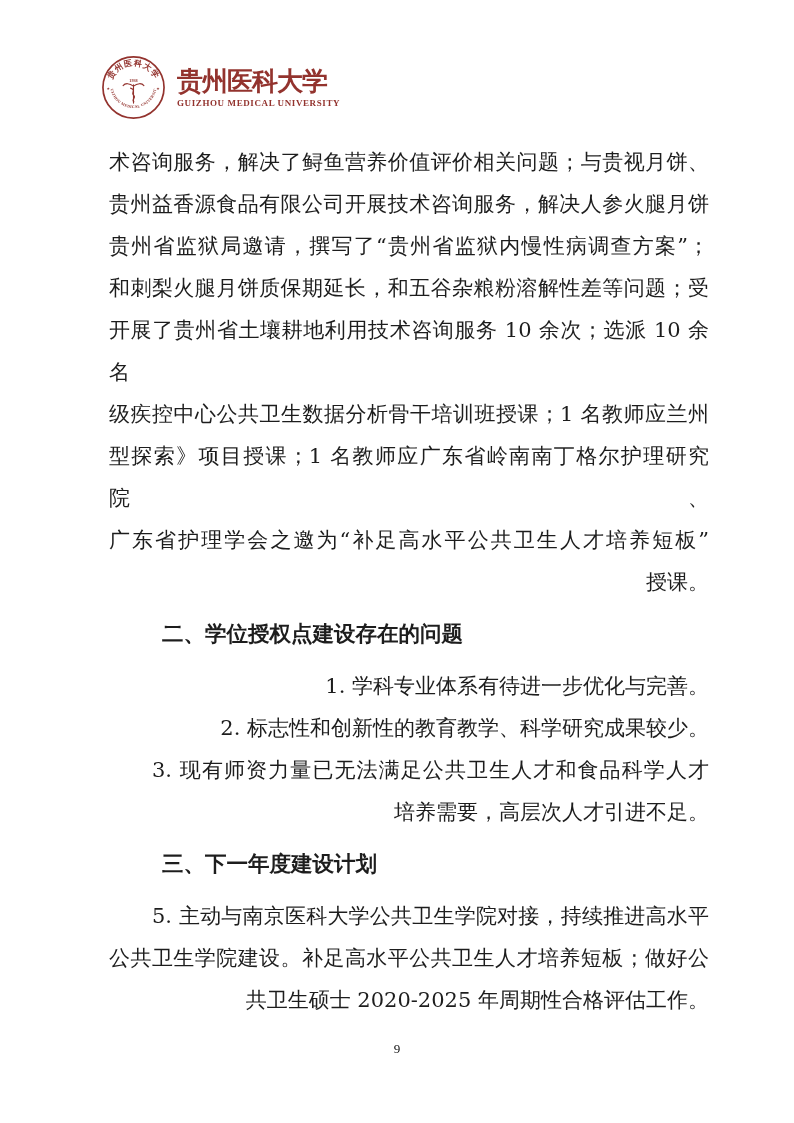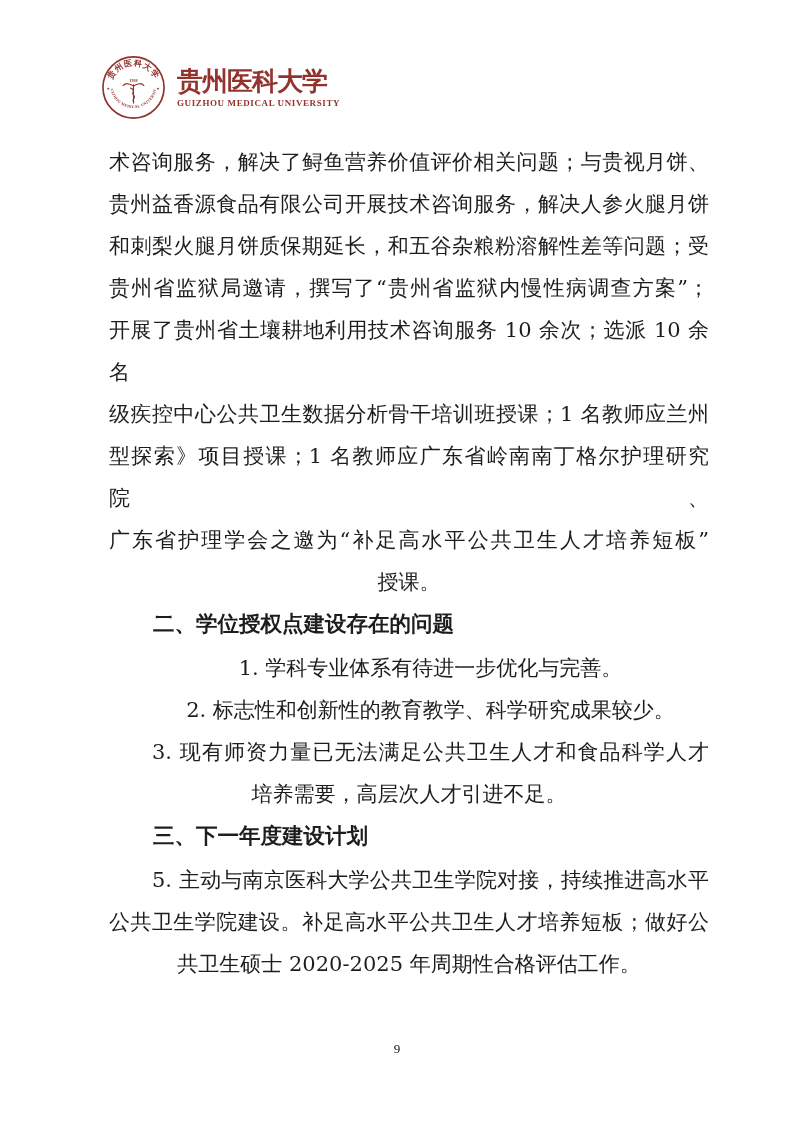--- a/index.html
+++ b/index.html
@@ -45,34 +45,33 @@
 
   
   .doc {
     position: absolute;
     left: 109px;
     top: 141px;
     width: 600px;
     font-size: 21px;
     line-height: 42px;
   }
-  .ln { text-align: center; }
+  .ln { text-align: right; }
   .just {
     text-align: justify;
     text-align-last: justify;
     text-justify: inter-character;
   }
   .ind { text-indent: 43px; }
   .heading {
     font-weight: 700;
     text-indent: 43px;
     font-size: 21.5px;
-    margin: 1px;
+    margin: 10px;
     line-height: 42px;
-    font-family: Liberation Mono, monospace;
   }
 
   
   .footer-page {
     position: absolute;
     left: 0;
     right: 0;
     top: 1041px;
     text-align: center;
     font-size: 13px;
@@ -111,22 +110,22 @@
 
     <div class="wordmark">
       <div class="wordmark-zh">贵州医科大学</div>
       <div class="wordmark-en">GUIZHOU MEDICAL UNIVERSITY</div>
     </div>
   </div>
 
   <div class="doc">
     <div class="ln just">术咨询服务，解决了鲟鱼营养价值评价相关问题；与贵视月饼、</div>
     <div class="ln just">贵州益香源食品有限公司开展技术咨询服务，解决人参火腿月饼</div>
+    <div class="ln just">贵州省监狱局邀请，撰写了“贵州省监狱内慢性病调查方案”；</div>
     <div class="ln just">和刺梨火腿月饼质保期延长，和五谷杂粮粉溶解性差等问题；受</div>
-    <div class="ln just">贵州省监狱局邀请，撰写了“贵州省监狱内慢性病调查方案”；</div>
     <div class="ln just">开展了贵州省土壤耕地利用技术咨询服务 10 余次；选派 10 余名</div>
     <div class="ln just">级疾控中心公共卫生数据分析骨干培训班授课；1 名教师应兰州</div>
     <div class="ln just">型探索》项目授课；1 名教师应广东省岭南南丁格尔护理研究院、</div>
     <div class="ln just">广东省护理学会之邀为“补足高水平公共卫生人才培养短板”</div>
     <div class="ln">授课。</div>
 
     <h2 class="heading">二、学位授权点建设存在的问题</h2>
 
     <div class="ln ind">1. 学科专业体系有待进一步优化与完善。</div>
     <div class="ln ind">2. 标志性和创新性的教育教学、科学研究成果较少。</div>

